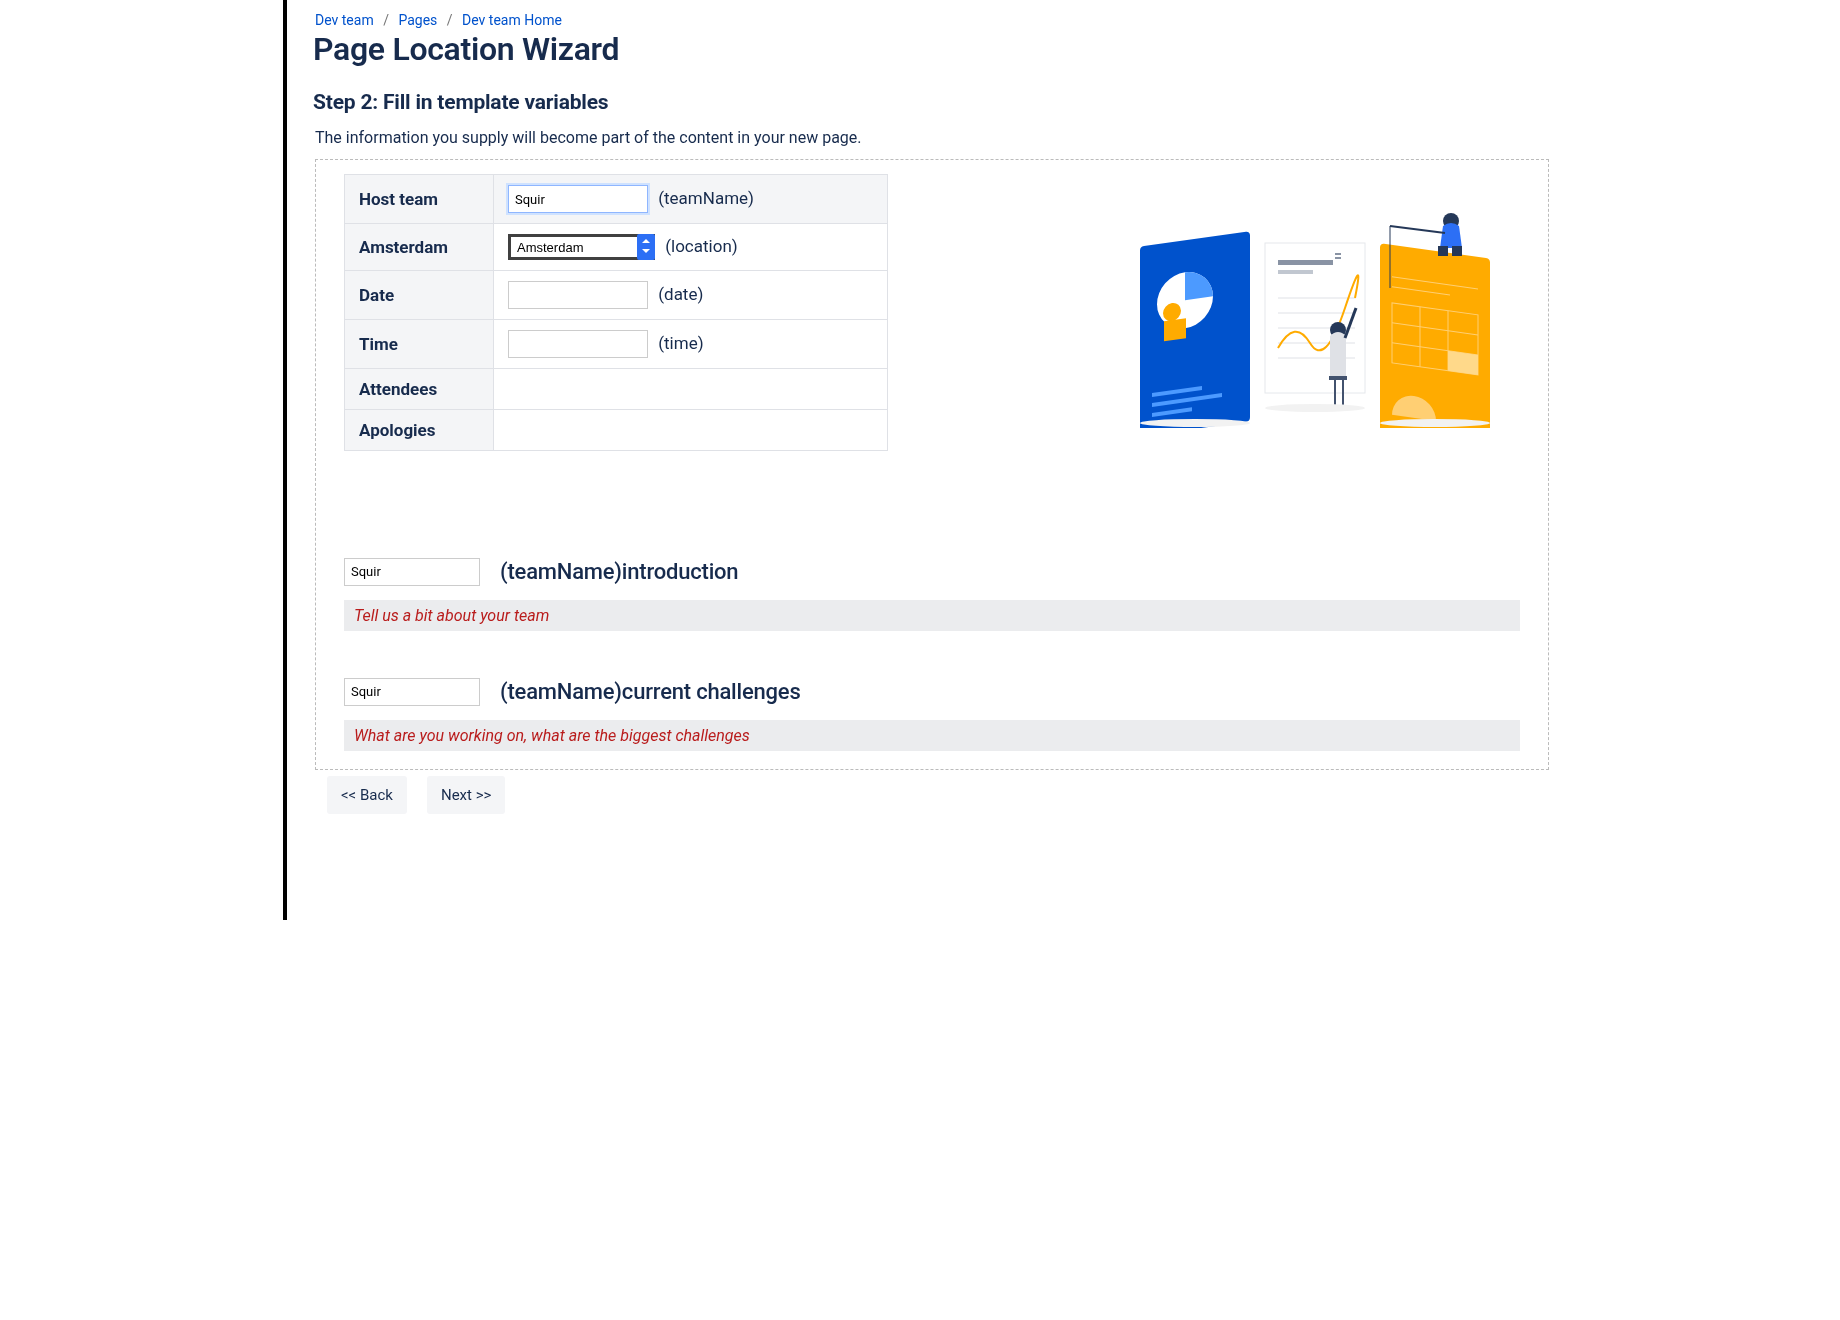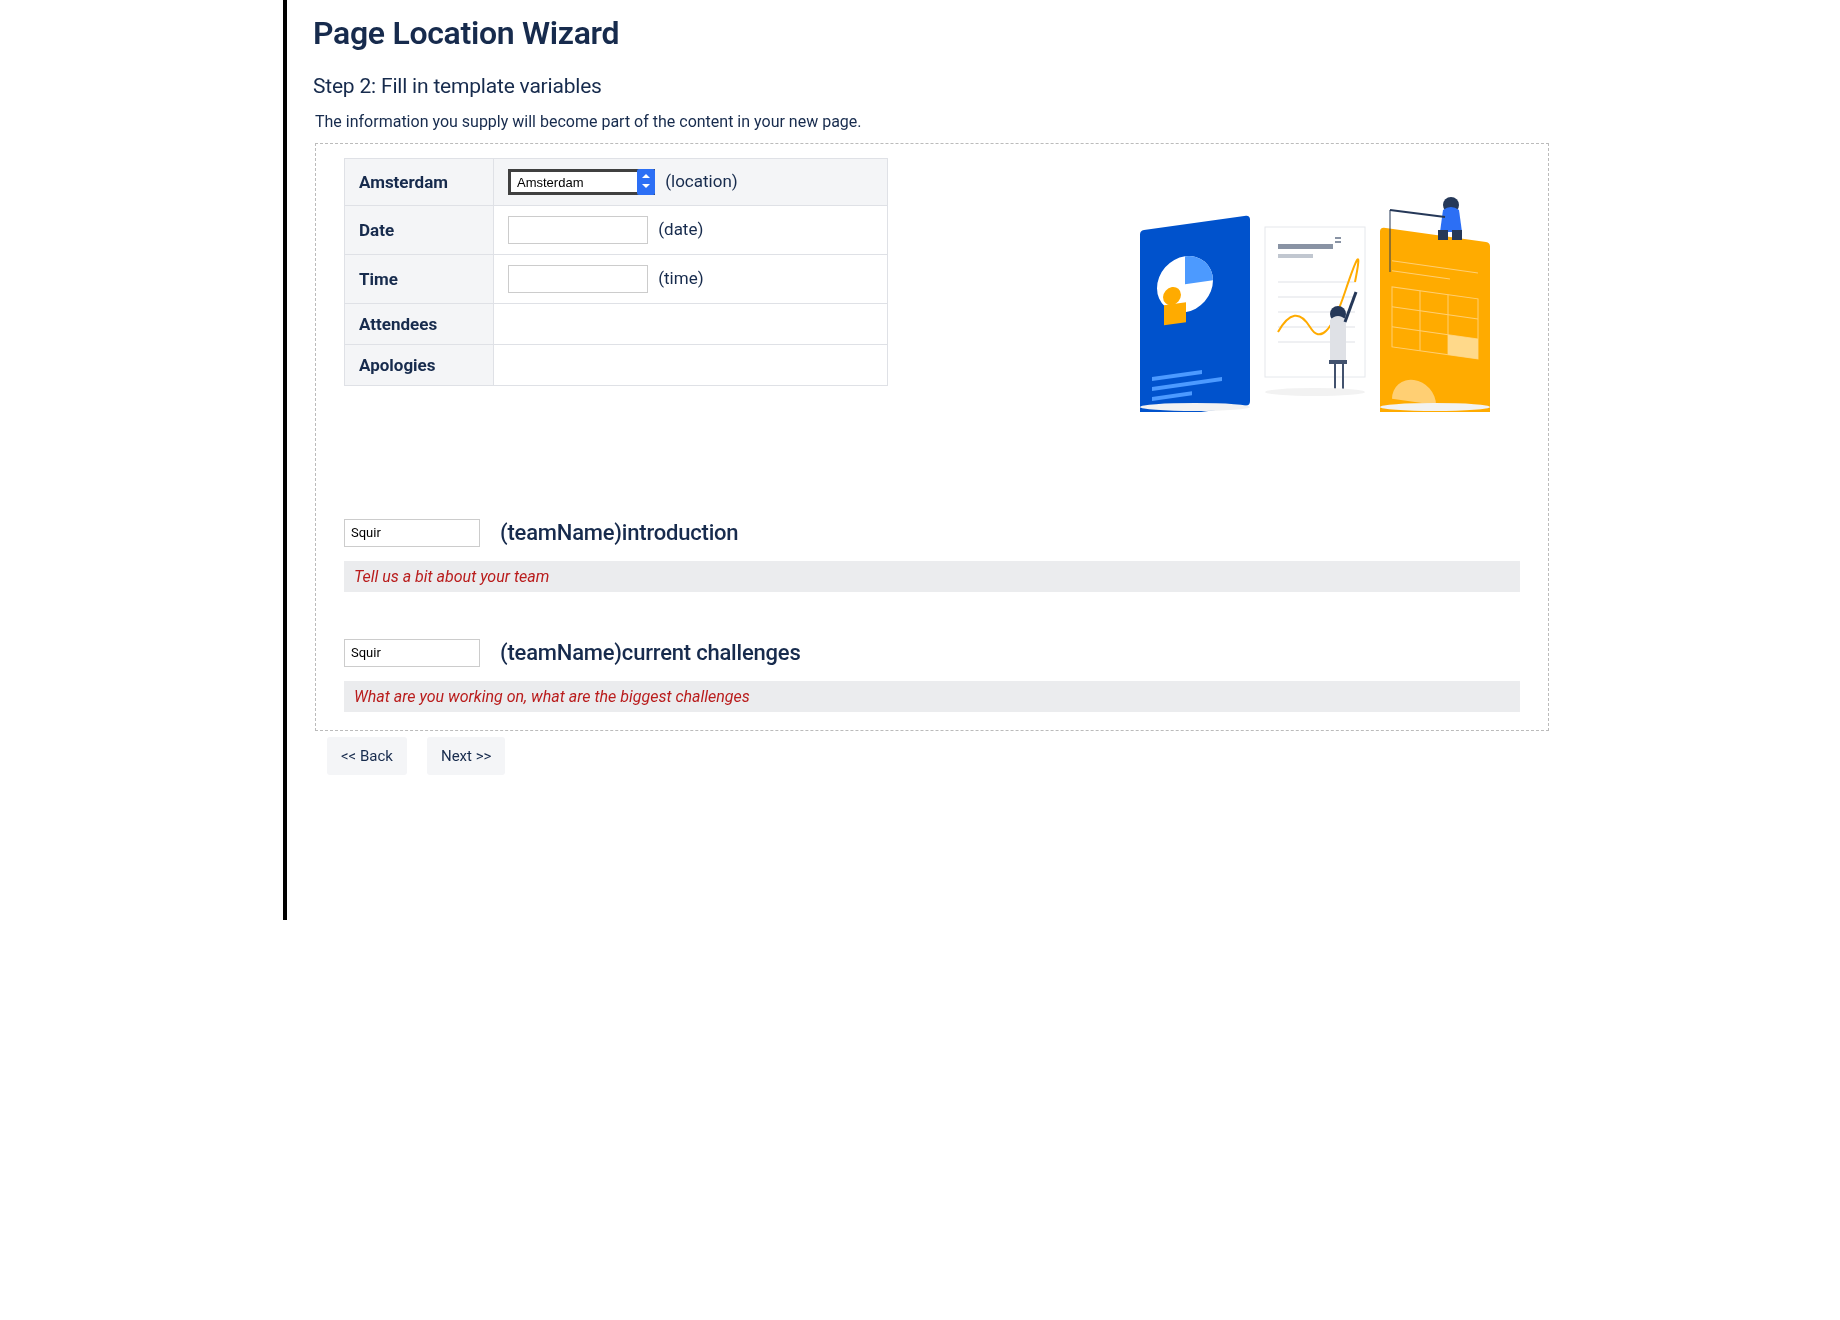--- a/index.html
+++ b/index.html
@@ -50,21 +50,21 @@
   h1.page-title{
     margin:2px 0 22px -2px;
     font-size:32px;
     font-weight:600;
     letter-spacing:-0.3px;
     color:var(--text);
   }
   h2.step{
     margin:2px 0 14px -2px;
     font-size:21px;
-    font-weight:400;
+    font-weight:700;
     color:var(--text);
     letter-spacing:-0.2px;
   }
   .step-desc{
     font-size:16px;
     color:var(--text);
     margin:0 0 12px 0;
   }
   .dashed{
     border:1px dashed #bbb;
@@ -224,30 +224,44 @@
     border-radius:3px;
     font-family:inherit;
   }
 </style>
 </head>
 <body>
 
 <div class="canvas">
   <div class="inner">
 
+    <div class="breadcrumbs">
+      <a href="#">Dev team</a>
+      <span class="sep">/</span>
+      <a href="#">Pages</a>
+      <span class="sep">/</span>
+      <a href="#">Dev team Home</a>
+    </div>
 
     <h1 class="page-title">Page Location Wizard</h1>
 
     <h2 class="step">Step 2: Fill in template variables</h2>
     <p class="step-desc">The information you supply will become part of the content in your new page.</p>
 
     <div class="dashed">
       <div class="top-row">
         <table class="vars">
           <tbody>
+              <tr>
+            <th>Host team</th>
+            <td>
+              <input class="tinput" type="text" value="Squir" style="">
+              <span class="varlabel">(teamName)</span>
+            </td>
+          </tr>
           <tr>
             <th>Amsterdam</th>
             <td>
               <span class="select-wrap">
                 <select class="sel">
                   <option>Amsterdam</option>
                 </select>
                 <span class="arrow-down"></span>
               </span>
               <span class="varlabel">(location)</span>

